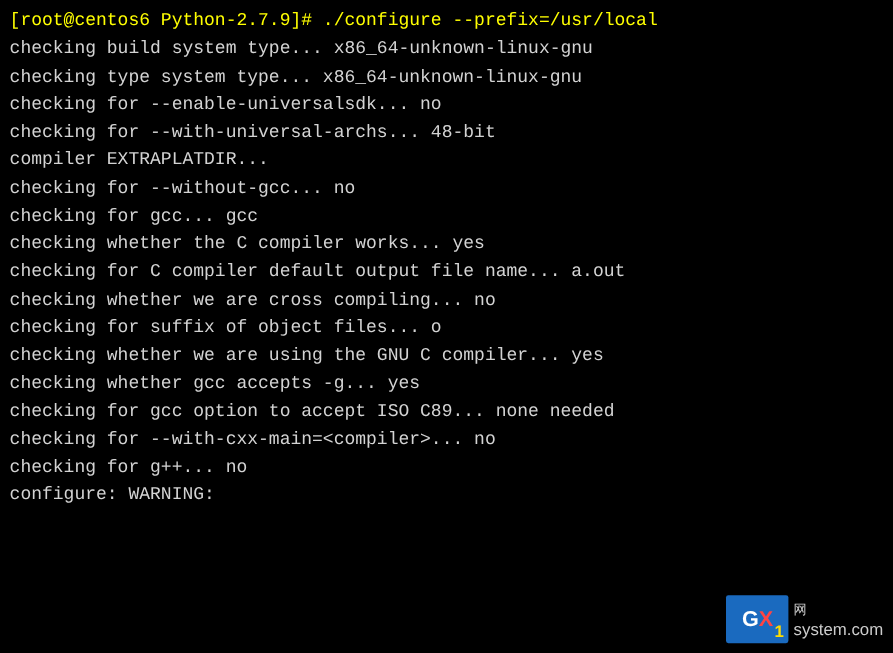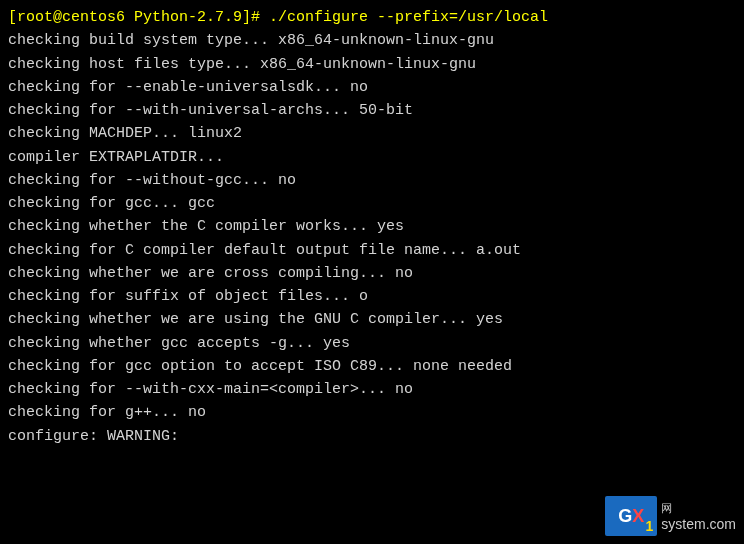--- a/index.html
+++ b/index.html
@@ -77,24 +77,23 @@
       font-family: Arial, sans-serif;
     }
   </style>
 </head>
 <body>
 
 <div class="terminal">
   <div id="terminal-lines">
       <span class="terminal-line text-yellow">[root@centos6 Python-2.7.9]# ./configure --prefix=/usr/local</span>
       <span class="terminal-line ">checking build system type... x86_64-unknown-linux-gnu</span>
-      <span class="terminal-line ">checking host files type... x86_64-unknown-linux-gnu</span>
+      <span class="terminal-line ">checking type system type... x86_64-unknown-linux-gnu</span>
       <span class="terminal-line ">checking for --enable-universalsdk... no</span>
-      <span class="terminal-line ">checking for --with-universal-archs... 50-bit</span>
-      <span class="terminal-line ">checking MACHDEP... linux2</span>
+      <span class="terminal-line ">checking for --with-universal-archs... 48-bit</span>
       <span class="terminal-line ">compiler EXTRAPLATDIR...</span>
       <span class="terminal-line ">checking for --without-gcc... no</span>
       <span class="terminal-line ">checking for gcc... gcc</span>
       <span class="terminal-line ">checking whether the C compiler works... yes</span>
       <span class="terminal-line ">checking for C compiler default output file name... a.out</span>
       <span class="terminal-line ">checking whether we are cross compiling... no</span>
       <span class="terminal-line ">checking for suffix of object files... o</span>
       <span class="terminal-line ">checking whether we are using the GNU C compiler... yes</span>
       <span class="terminal-line ">checking whether gcc accepts -g... yes</span>
       <span class="terminal-line ">checking for gcc option to accept ISO C89... none needed</span>

